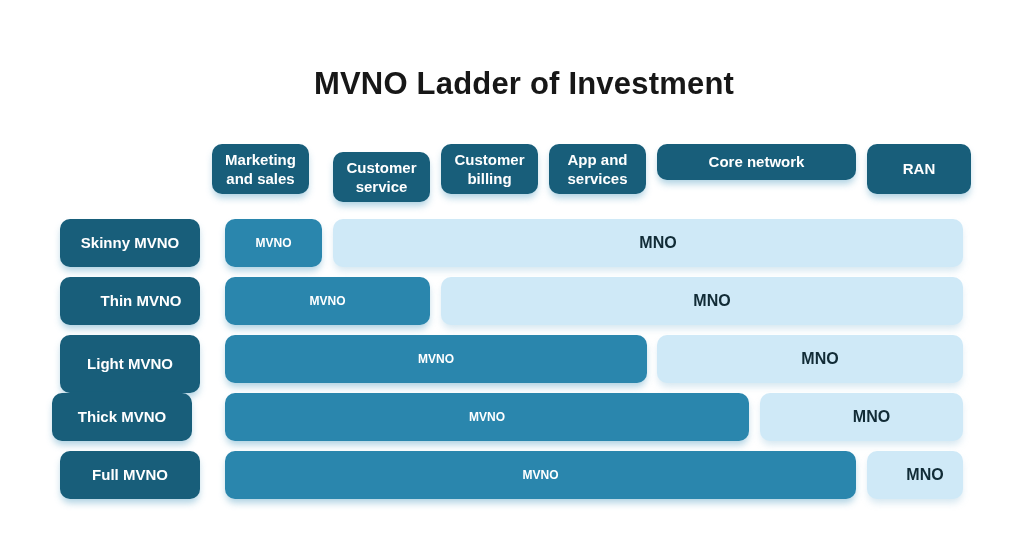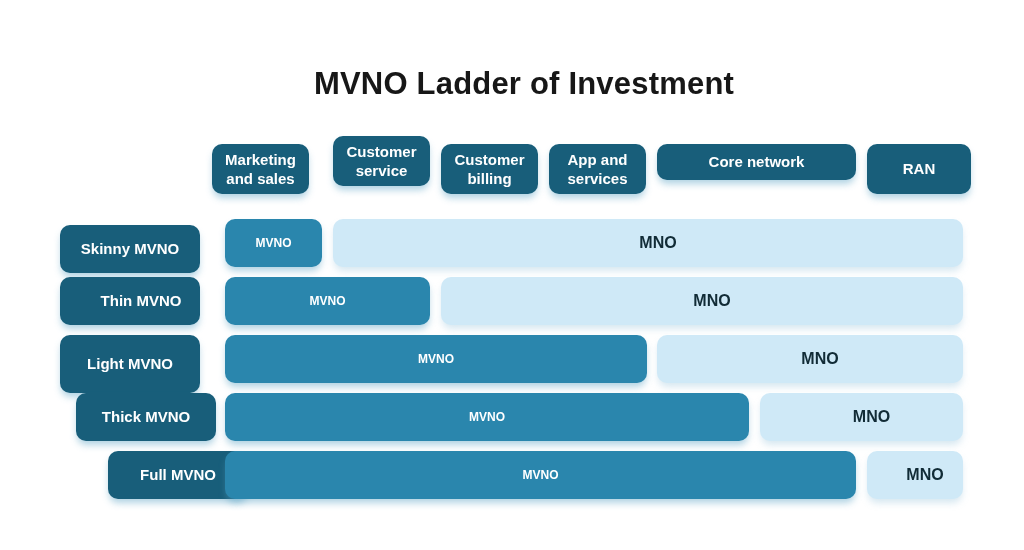--- a/index.html
+++ b/index.html
@@ -59,36 +59,36 @@
     padding-left: 20px;
   }
 </style>
 </head>
 <body>
 
 <div id="canvas" style="--bg: #FFFFFF; --title-text: #171717; --dark-teal: #185E7A; --mvno-blue: #2A86AD; --mno-light: #CFE9F7; --mno-text: #112B36;">
   <h1 class="page-title">MVNO Ladder of Investment</h1>
   <div id="header-row">
       <div class="box header-box" style="left: 212px; top: 144px; width: 97px; height: 50px;">Marketing and sales</div>
-      <div class="box header-box" style="left: 333px; top: 136px; width: 97px; height: 50px;">Customer service</div>
+      <div class="box header-box" style="left: 333px; top: 152px; width: 97px; height: 50px;">Customer service</div>
       <div class="box header-box" style="left: 441px; top: 144px; width: 97px; height: 50px;">Customer billing</div>
       <div class="box header-box" style="left: 549px; top: 144px; width: 97px; height: 50px;">App and services</div>
       <div class="box header-box" style="left: 657px; top: 144px; width: 199px; height: 36px;">Core network</div>
       <div class="box header-box" style="left: 867px; top: 144px; width: 104px; height: 50px;">RAN</div>
     </div>
   <div id="ladder-rows">
-      <div class="box tier-box" style="left: 60px; top: 225px; width: 140px; height: 48px;">Skinny MVNO</div>
+      <div class="box tier-box" style="left: 60px; top: 219px; width: 140px; height: 48px;">Skinny MVNO</div>
       <div class="box mvno-bar" style="left: 225px; top: 219px; width: 97px; height: 48px;">MVNO</div>
       <div class="box mno-bar" style="left: 333px; top: 219px; width: 630px; height: 48px;">MNO</div>
       <div class="box tier-box" style="left: 60px; top: 277px; width: 140px; height: 48px; padding-left: 22px;">Thin MVNO</div>
       <div class="box mvno-bar" style="left: 225px; top: 277px; width: 205px; height: 48px;">MVNO</div>
       <div class="box mno-bar" style="left: 441px; top: 277px; width: 522px; height: 48px;">MNO</div>
       <div class="box tier-box" style="left: 60px; top: 335px; width: 140px; height: 58px;">Light MVNO</div>
       <div class="box mvno-bar" style="left: 225px; top: 335px; width: 422px; height: 48px;">MVNO</div>
       <div class="box mno-bar" style="left: 657px; top: 335px; width: 306px; height: 48px;">MNO</div>
-      <div class="box tier-box" style="left: 76px; top: 393px; width: 140px; height: 48px;">Thick MVNO</div>
+      <div class="box tier-box" style="left: 52px; top: 393px; width: 140px; height: 48px;">Thick MVNO</div>
       <div class="box mvno-bar" style="left: 225px; top: 393px; width: 524px; height: 48px;">MVNO</div>
       <div class="box mno-bar" style="left: 760px; top: 393px; width: 203px; height: 48px;">MNO</div>
-      <div class="box tier-box" style="left: 60px; top: 451px; width: 140px; height: 48px; margin-left: 48px;">Full MVNO</div>
+      <div class="box tier-box" style="left: 60px; top: 451px; width: 140px; height: 48px;">Full MVNO</div>
       <div class="box mvno-bar" style="left: 225px; top: 451px; width: 631px; height: 48px;">MVNO</div>
       <div class="box mno-bar" style="left: 867px; top: 451px; width: 96px; height: 48px;">MNO</div>
     </div>
 </div>
 
 </body></html>

